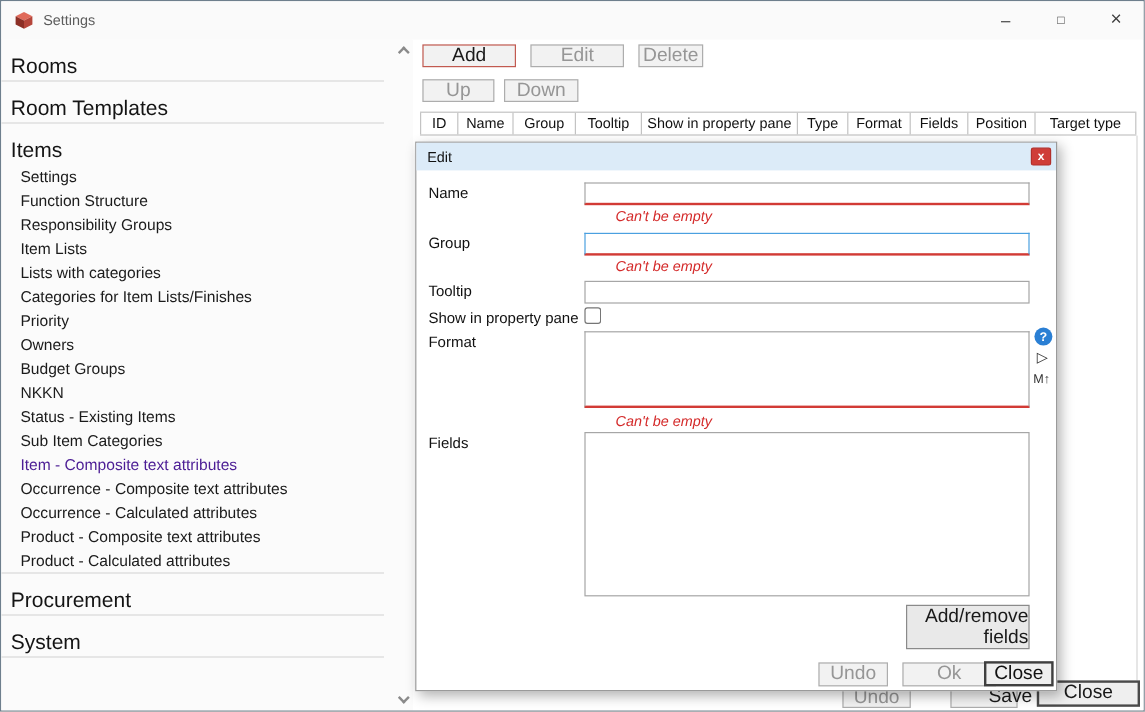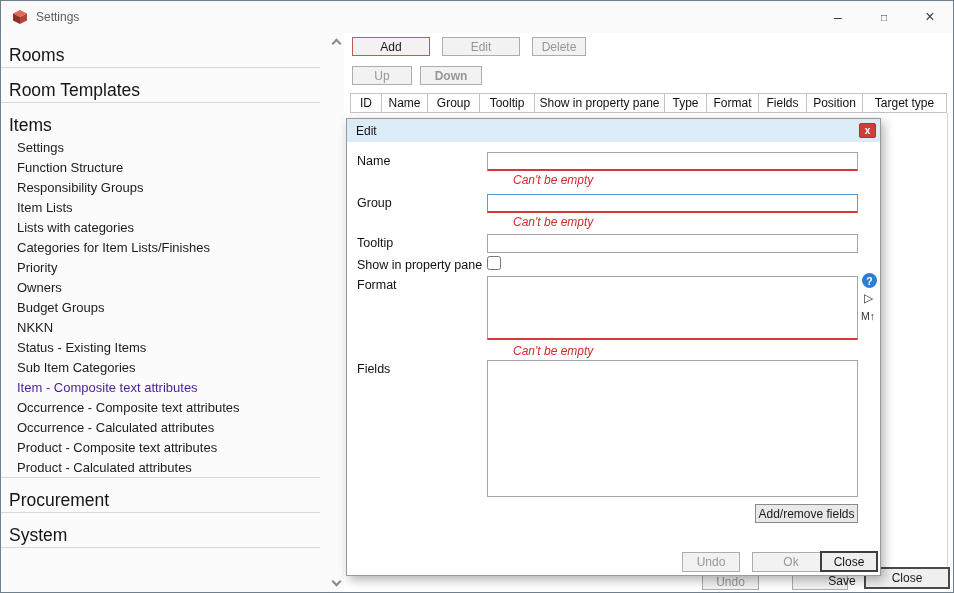--- a/index.html
+++ b/index.html
@@ -34,29 +34,29 @@
   .chev { width:7px; height:7px; border-left:2px solid #8a8a8a; border-top:2px solid #8a8a8a; }
   .chev.up { transform:rotate(45deg); margin-top:3px; }
   .chev.down { transform:rotate(225deg); margin-top:0; }
   .scroll-arrow.top { top:4px; }
   .scroll-arrow.bottom { bottom:6px; }
 
   
   .main { position:absolute; top:32px; left:343px; right:0; bottom:0; background:#ffffff; }
 
   .btn { display:inline-flex; align-items:center; justify-content:center;
-         background:#f2f2f2; border:1px solid #adadad; font-size:12px; color:#1a1a1a;
+         background:#f2f2f2; border:1px solid #adadad; font-size:16px; color:#1a1a1a;
          font-family:"Liberation Sans", sans-serif; cursor:default; }
   .btn.disabled { color:#969696; }
 
   .tb-add    { position:absolute; left:8px;   top:4px;  width:78px; height:19px; border:1px solid #c25a50; }
   .tb-edit   { position:absolute; left:98px;  top:4px;  width:78px; height:19px; }
   .tb-delete { position:absolute; left:188px; top:4px;  width:54px; height:19px; }
   .tb-up     { position:absolute; left:8px;   top:33px; width:60px; height:19px; }
-  .tb-down   { position:absolute; left:76px;  top:33px; width:62px; height:19px;font-weight:bold; }
+  .tb-down   { position:absolute; left:76px;  top:33px; width:62px; height:19px; }
 
   .grid-header { position:absolute; left:6px; top:60px; height:20px; display:flex;
                  border-top:1px solid #c3c3c3; border-bottom:1px solid #c3c3c3; }
   .grid-col { border-right:1px solid #c3c3c3; font-size:12px; color:#111;
               display:flex; align-items:center; justify-content:center; white-space:nowrap; }
   .grid-col:first-child { border-left:1px solid #c3c3c3; }
   .grid-right-line { position:absolute; left:603px; top:80px; height:468px; width:0;
                      border-left:1px solid #d6d6d6; }
 
   
@@ -86,22 +86,22 @@
   .dlg-area.err { border-bottom:2px solid #d23b35; }
   .dlg-check { position:absolute; left:140px; width:14px; height:14px; }
   .dlg-msg { position:absolute; left:166px; font-size:12px; font-style:italic; color:#d42a2a; }
 
   .help-icon { position:absolute; left:515px; top:154px; width:15px; height:15px; border-radius:50%;
                background:#2a7fd4; color:#fff; font-size:10.5px; font-weight:bold;
                display:flex; align-items:center; justify-content:center; }
   .play-icon { position:absolute; left:517px; top:172px; font-size:12px; color:#333; }
   .mup-icon  { position:absolute; left:514px; top:191px; font-size:10.5px; color:#333; white-space:nowrap; }
 
-  .dlg-addremove { position:absolute; left:408px; top:385px; width:103px; height:19px;
-                   background:#e9e9e9; border:1px solid #8a8a8a; }
+  .dlg-addremove { position:absolute; left:408px; top:385px; width:103px; height:37px;
+                   background:#e9e9e9; border:1px solid #8a8a8a;text-align:right; }
   .dlg-undo  { position:absolute; left:335px; top:433px; width:58px; height:20px; }
   .dlg-ok    { position:absolute; left:405px; top:433px; width:78px; height:20px; }
   .dlg-close-btn { position:absolute; left:473px; top:432px; width:58px; height:21px;
                    border:2px solid #3f3f3f; background:#efefef; color:#111; }
 </style>
 </head>
 <body>
 
 <div class="window">
 

